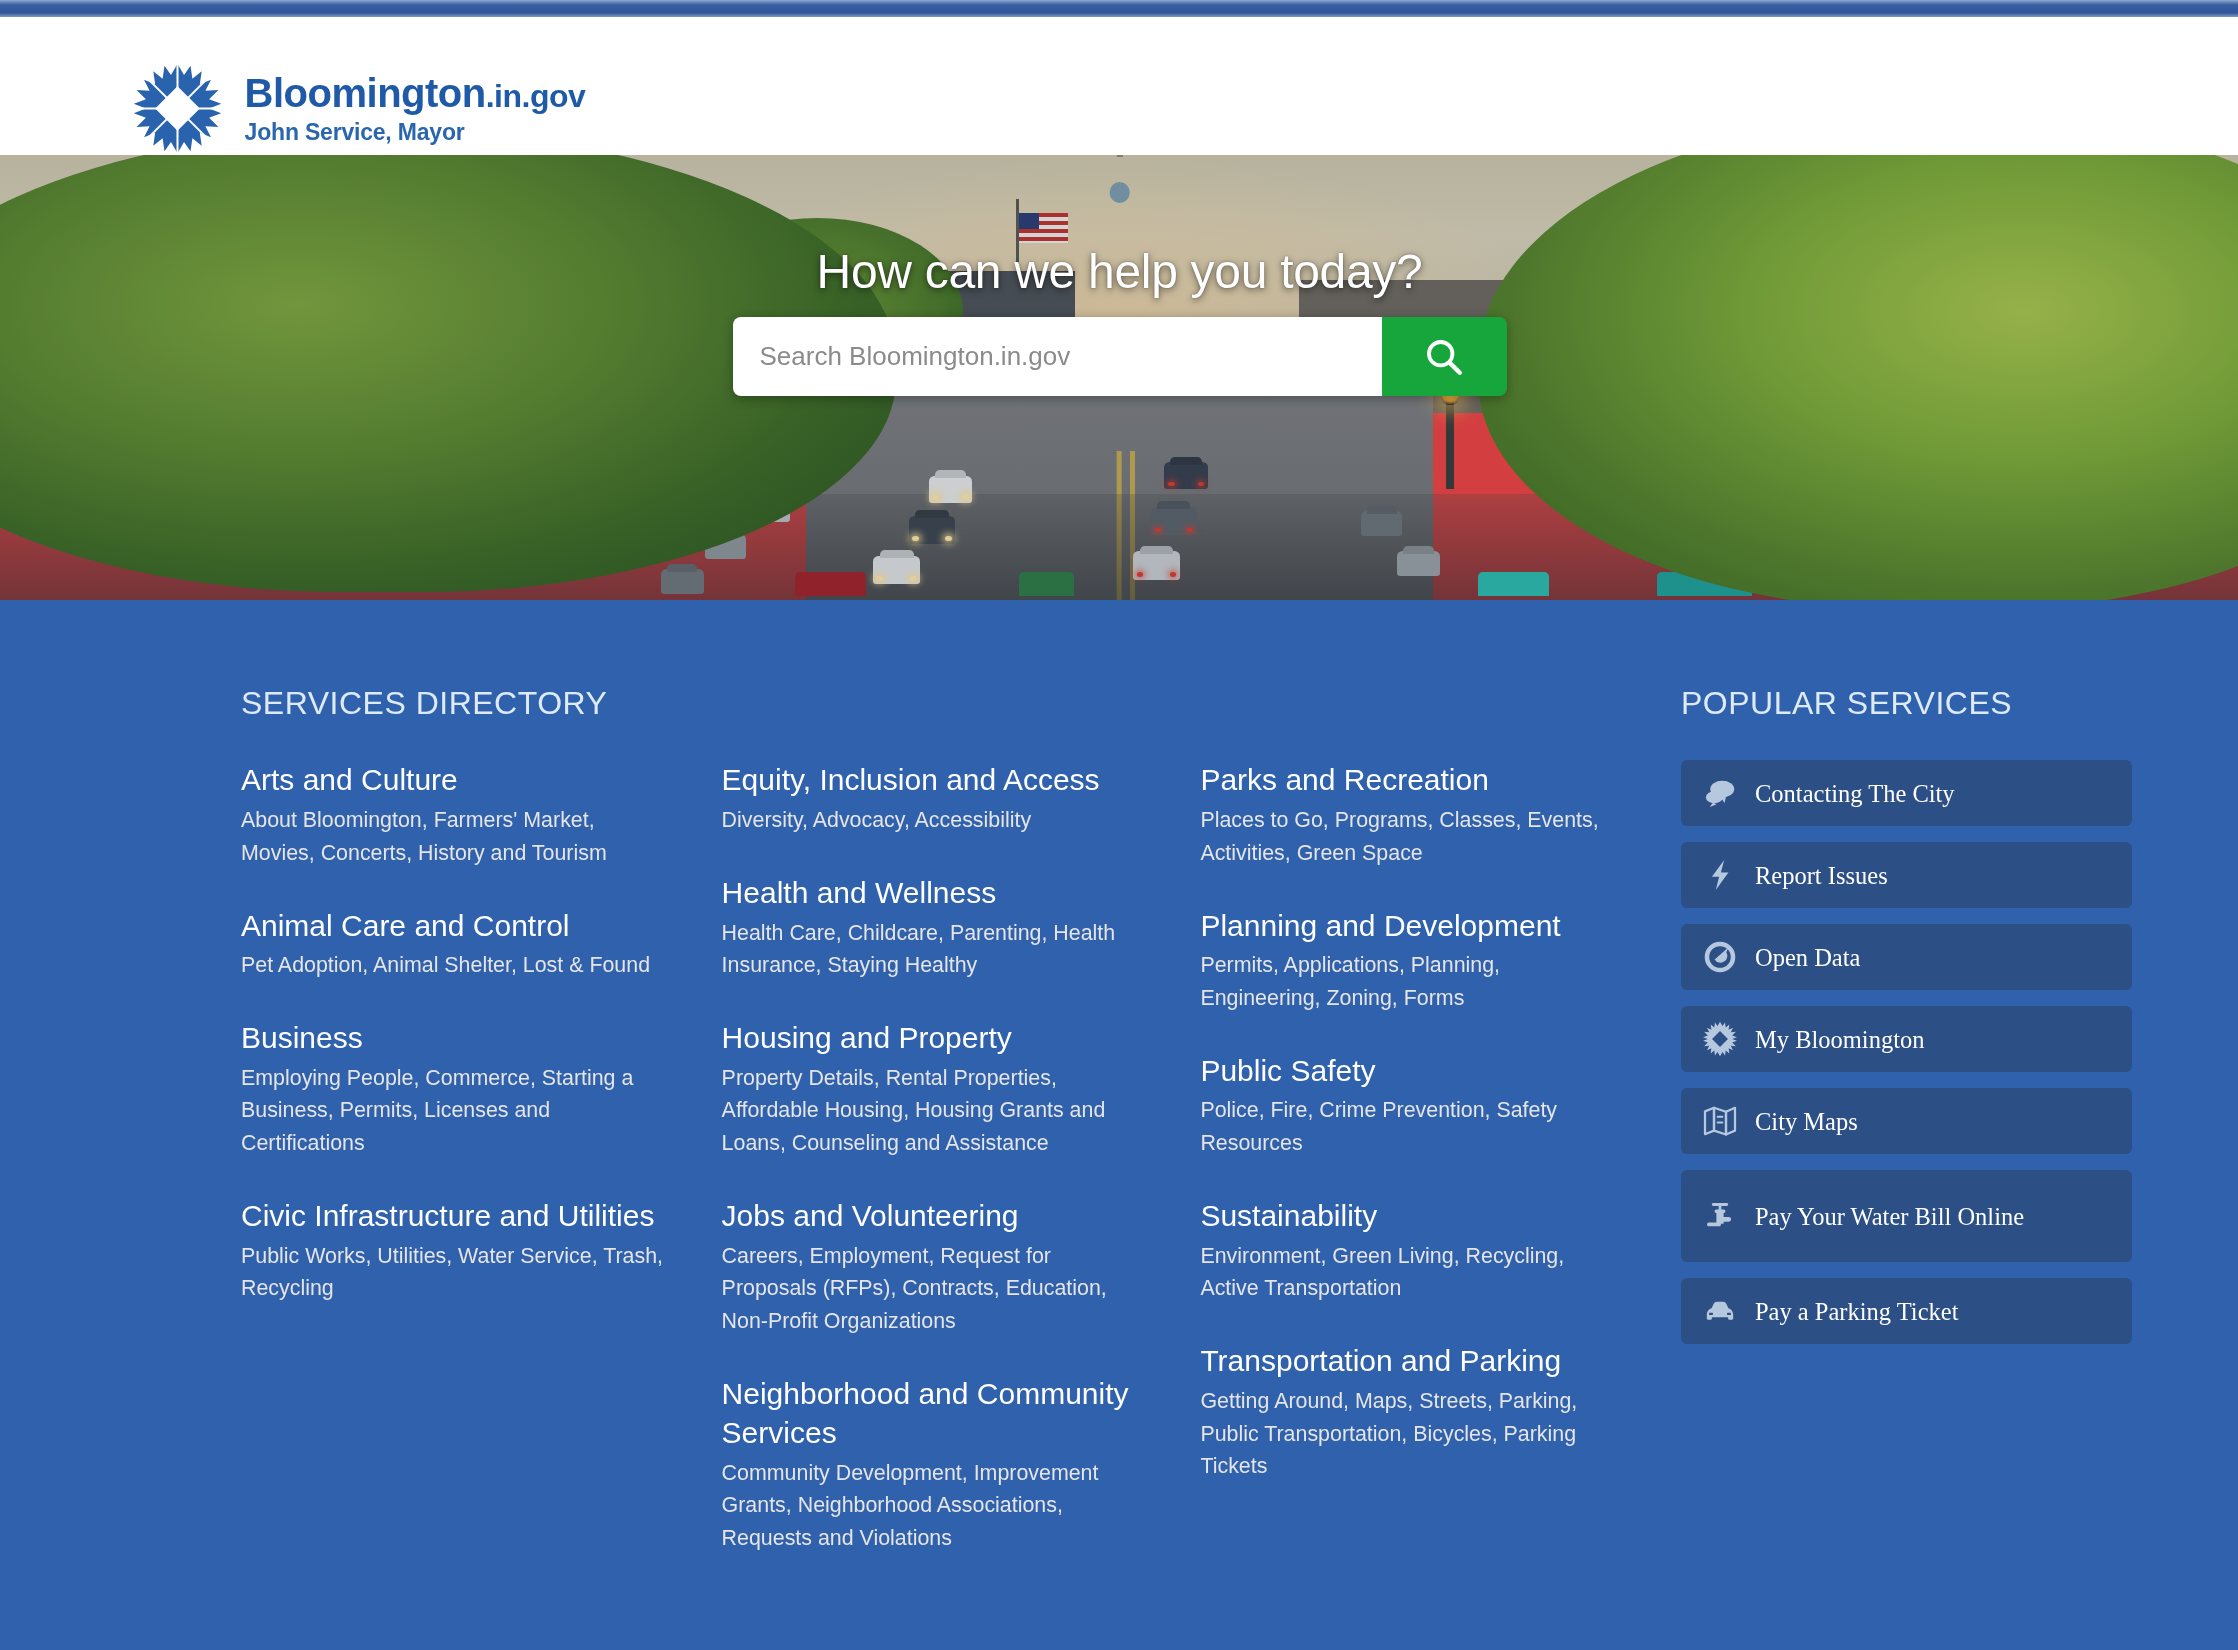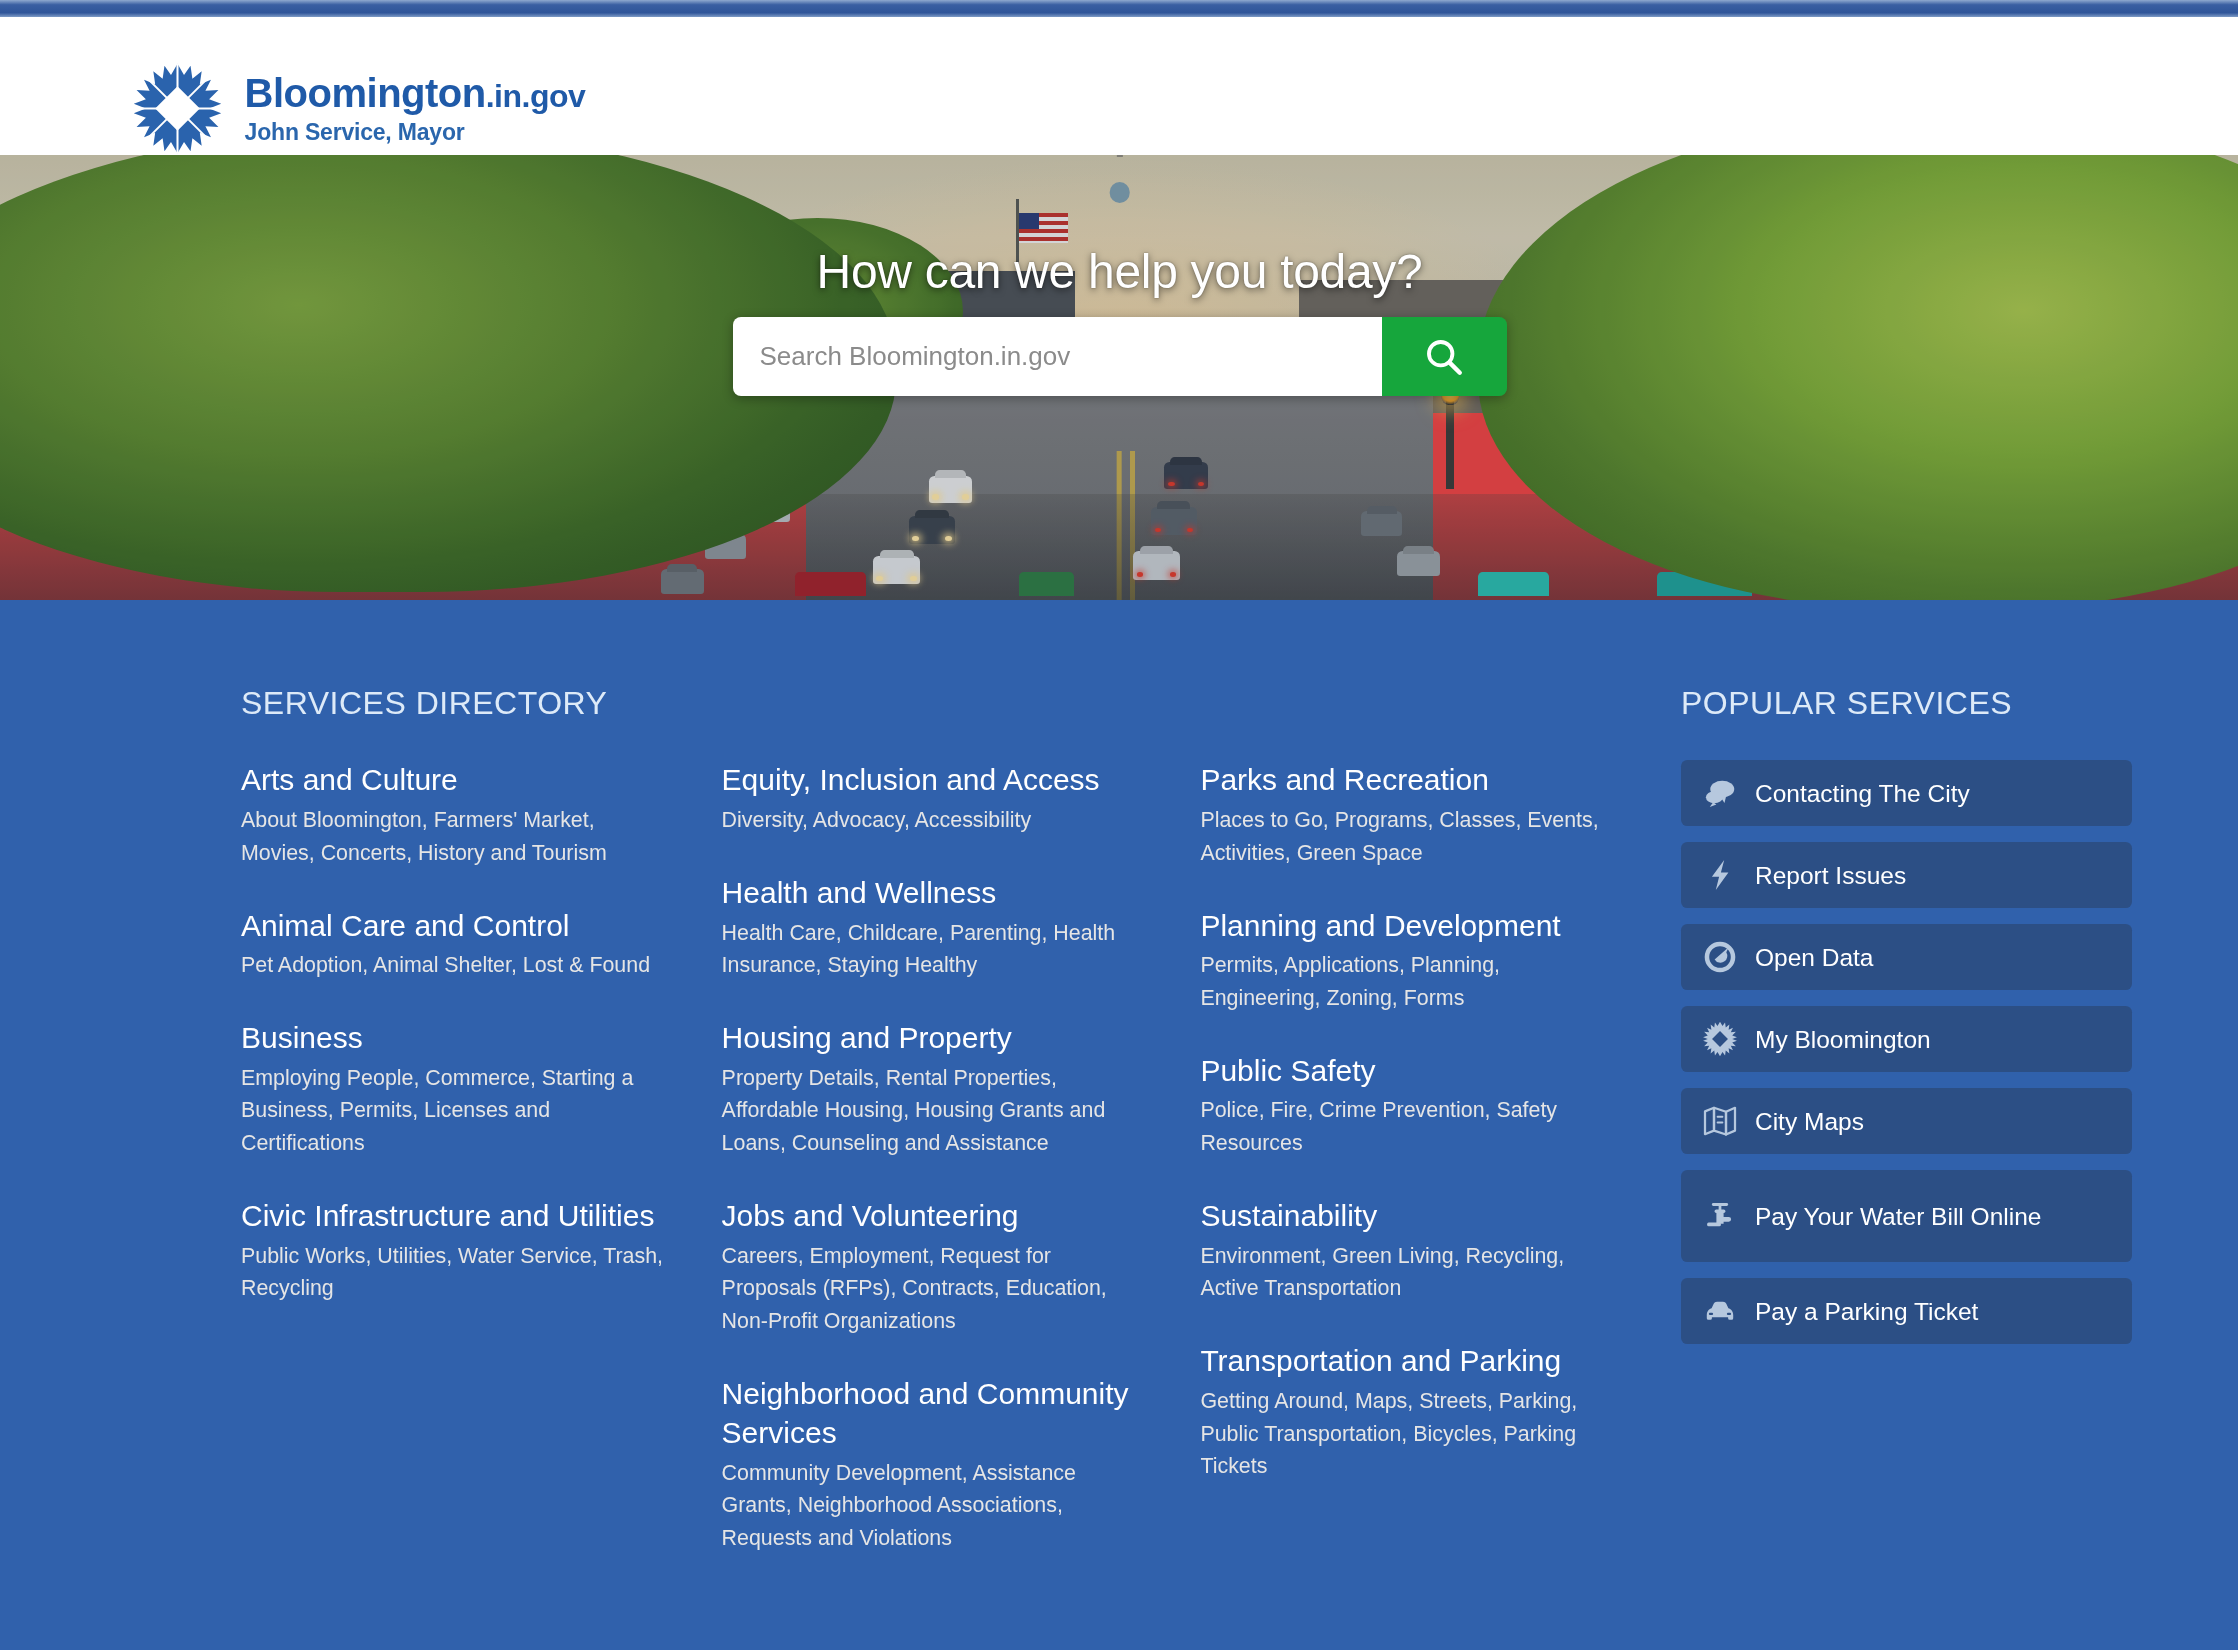--- a/index.html
+++ b/index.html
@@ -255,21 +255,21 @@
     border-radius: 6.3px;
     min-height: 66px;
     display:flex; align-items:center;
     padding: 11px 20.6px;
     gap: 17.4px;
     cursor:pointer;
   }
   .pop-item.tall { min-height: 92px; }
   .pop-ico { width:36px; height:36px; flex:0 0 auto; display:flex; align-items:center; justify-content:center; }
   .pop-ico svg { width:100%; height:100%; fill:#b6c8de; }
-  .pop-label { font-size:24.5px; color:#ffffff; line-height:1.28; }
+  .pop-label { font-size:24.5px; color:#ffffff; line-height:1.28;font-family:Liberation Serif, serif; }
 </style>
 </head>
 <body>
 
 <div class="top-strip"></div>
 
 <header class="header">
   <div class="logo-lockup">
     <div class="logo-mark">
       <svg viewBox="0 0 100 100" aria-hidden="true">
@@ -426,21 +426,21 @@
           <div class="cat">
             <div class="cat-title">Housing and Property</div>
             <div class="cat-desc">Property Details, Rental Properties, Affordable Housing, Housing Grants and Loans, Counseling and Assistance</div>
           </div>
           <div class="cat">
             <div class="cat-title">Jobs and Volunteering</div>
             <div class="cat-desc">Careers, Employment, Request for Proposals (RFPs), Contracts, Education, Non-Profit Organizations</div>
           </div>
           <div class="cat">
             <div class="cat-title">Neighborhood and Community Services</div>
-            <div class="cat-desc">Community Development, Assistance Grants, Neighborhood Associations, Requests and Violations</div>
+            <div class="cat-desc">Community Development, Improvement Grants, Neighborhood Associations, Requests and Violations</div>
           </div>
         </div>
 
         <div class="dir-col">
           <div class="cat">
             <div class="cat-title">Parks and Recreation</div>
             <div class="cat-desc">Places to Go, Programs, Classes, Events, Activities, Green Space</div>
           </div>
           <div class="cat">
             <div class="cat-title">Planning and Development</div>

